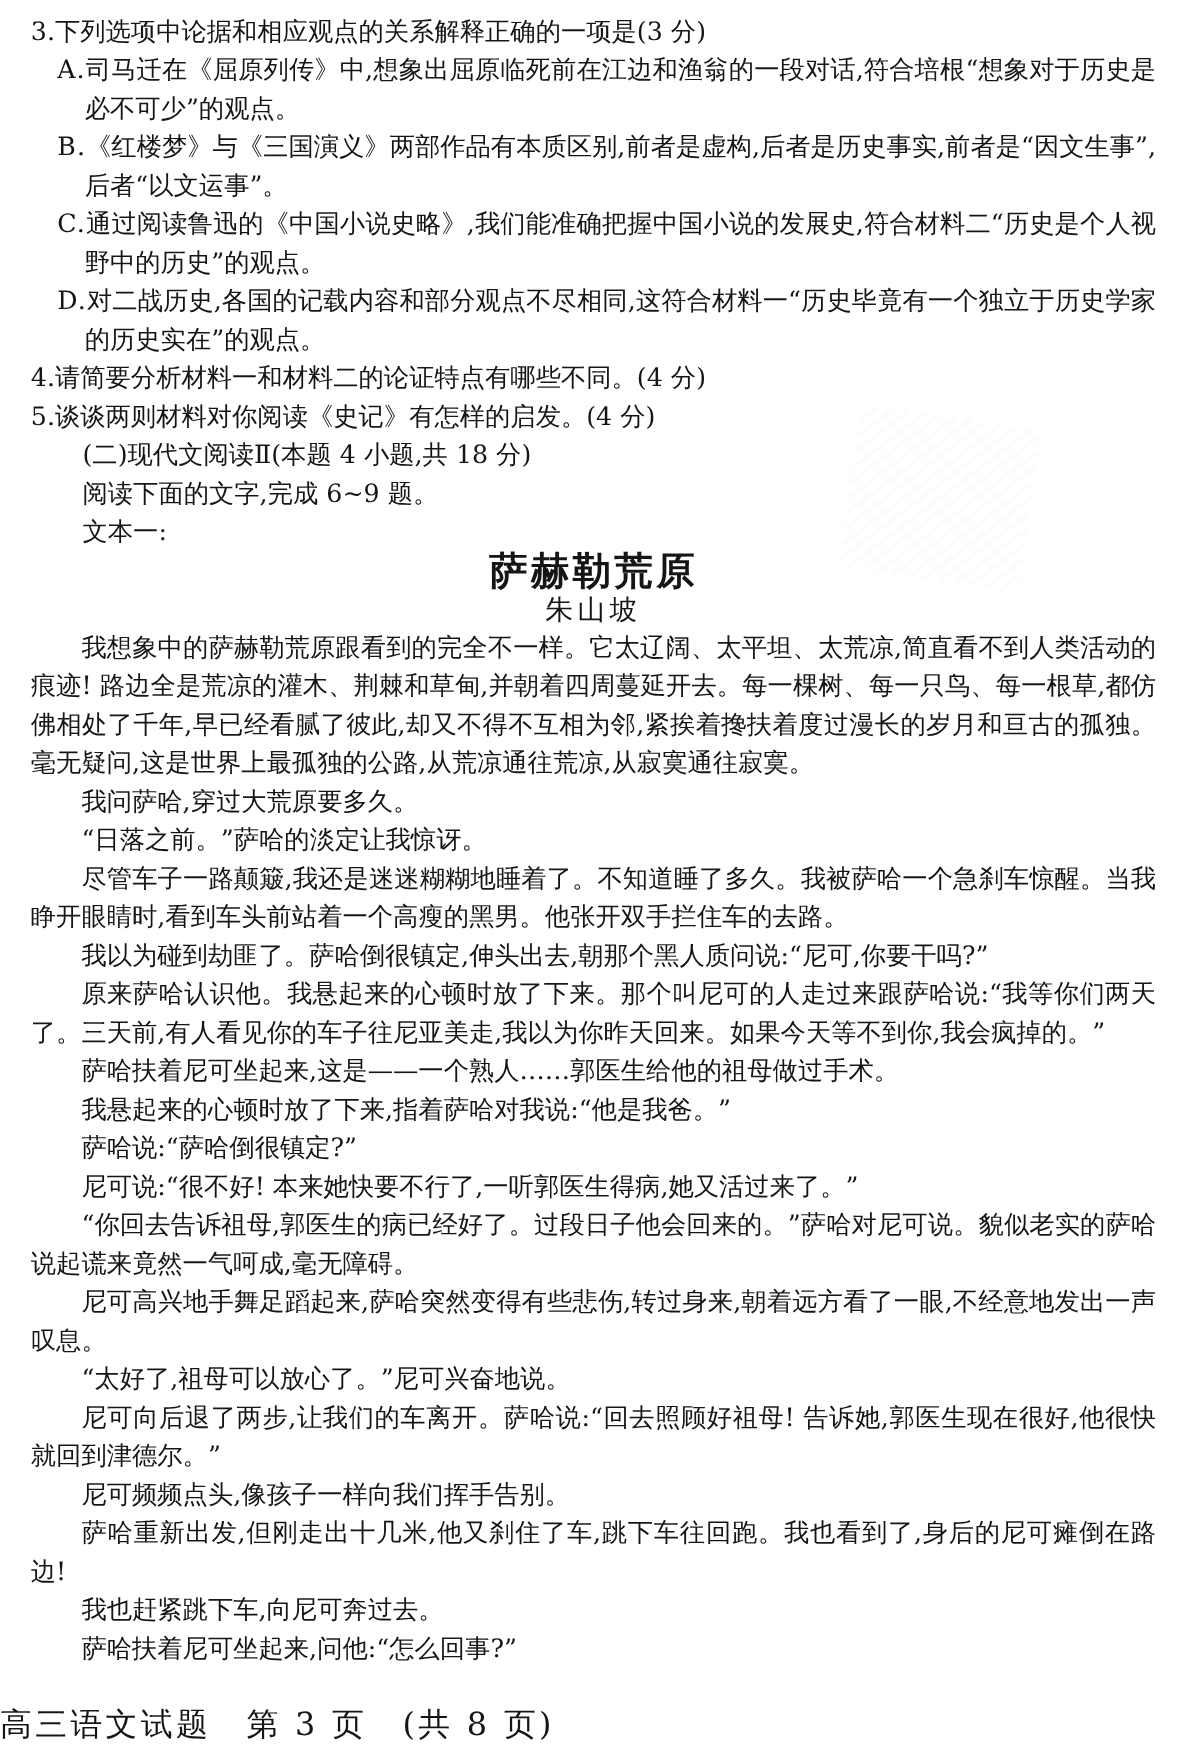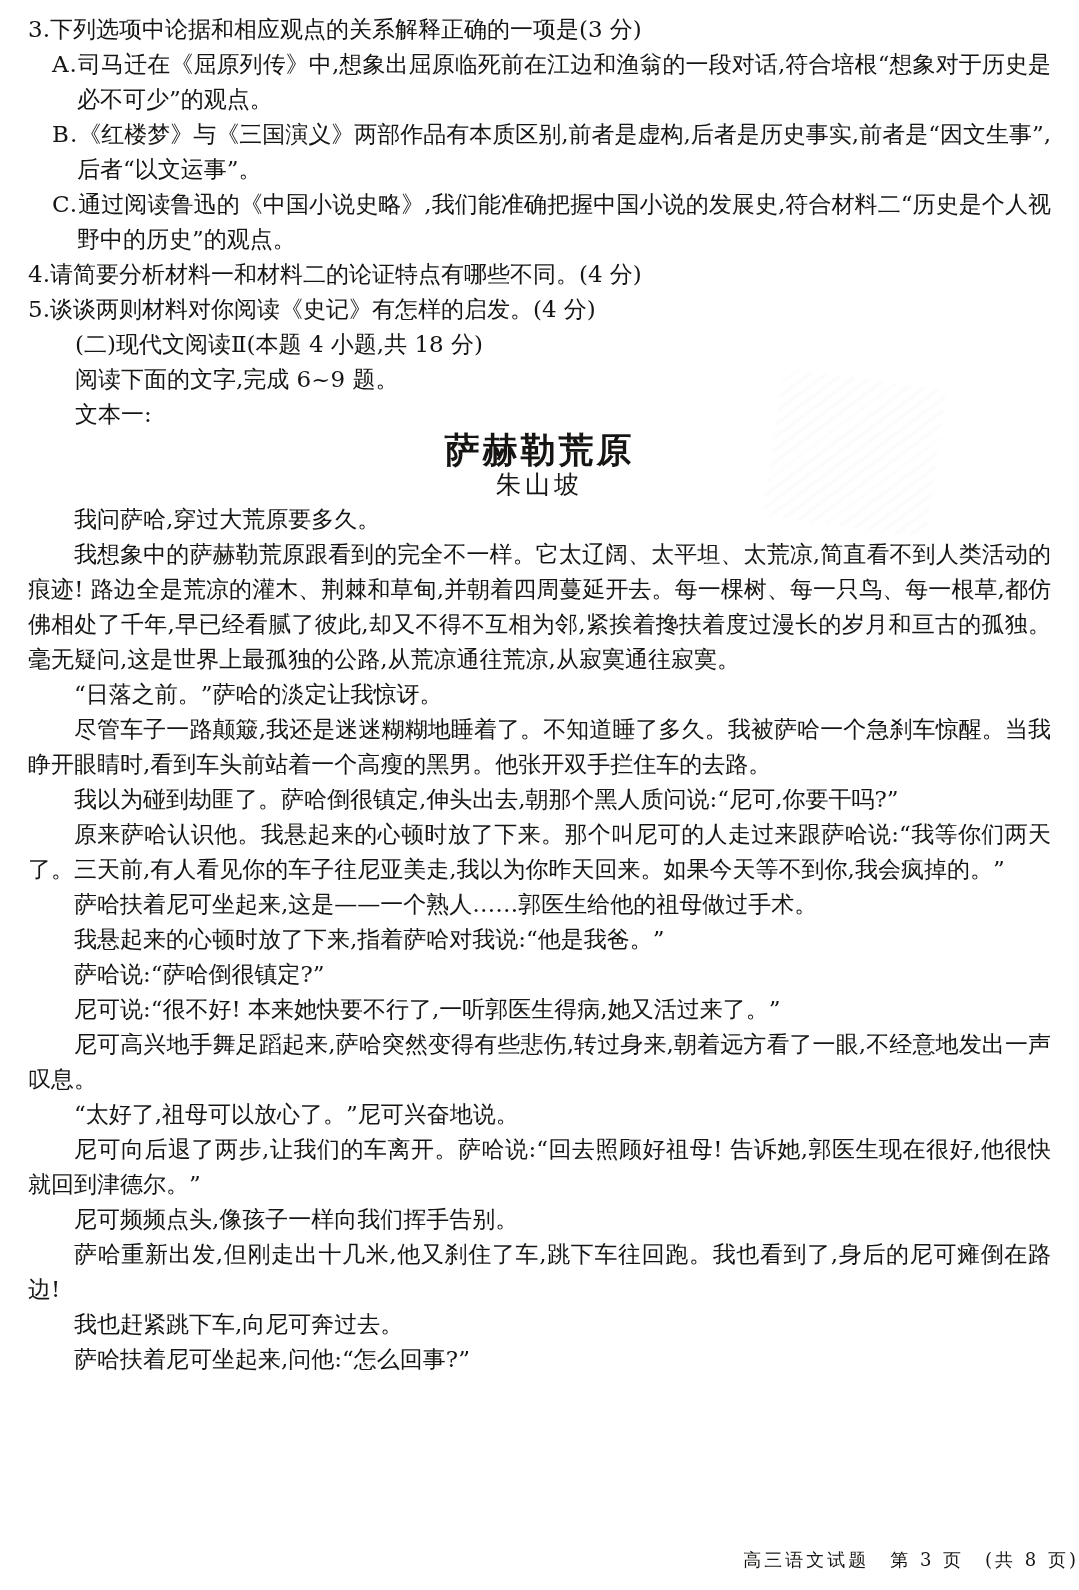--- a/index.html
+++ b/index.html
@@ -49,22 +49,22 @@
   .passage-author {
     text-align: center;
     font-size: 25px;
     letter-spacing: 4px;
   }
   .footer {
     position: absolute;
     left: 0;
     top: 1548px;
     width: 100%;
-    text-align: right;
-    font-size: 18px;
+    text-align: left;
+    font-size: 29px;
     letter-spacing: 3px;
   }
   
   .artifact {
     position: absolute;
     left: 772px;
     top: 378px;
     width: 165px;
     height: 150px;
     background: repeating-linear-gradient(
@@ -84,45 +84,47 @@
 <div class="page">
 
   <p class="stem">3.下列选项中论据和相应观点的关系解释正确的一项是(3 分)</p>
 
   <p class="option"><span class="opt-label">A.</span><span>司马迁在《屈原列传》中,想象出屈原临死前在江边和渔翁的一段对话,符合培根“想象对于历史是必不可少”的观点。</span></p>
 
   <p class="option"><span class="opt-label">B.</span><span>《红楼梦》与《三国演义》两部作品有本质区别,前者是虚构,后者是历史事实,前者是“因文生事”,后者“以文运事”。</span></p>
 
   <p class="option"><span class="opt-label">C.</span><span>通过阅读鲁迅的《中国小说史略》,我们能准确把握中国小说的发展史,符合材料二“历史是个人视野中的历史”的观点。</span></p>
 
+  <p class="option"><span class="opt-label">D.</span><span>对二战历史,各国的记载内容和部分观点不尽相同,这符合材料一“历史毕竟有一个独立于历史学家的历史实在”的观点。</span></p>
 
   <p class="stem">4.请简要分析材料一和材料二的论证特点有哪些不同。(4 分)</p>
 
   <p class="stem">5.谈谈两则材料对你阅读《史记》有怎样的启发。(4 分)</p>
 
   <p class="indent2"><span class="bold">(二)现代文阅读Ⅱ</span><span>(本题 4 小题,共 18 分)</span></p>
 
   <p class="indent2">阅读下面的文字,完成 6~9 题。</p>
 
   <p class="indent2 bold">文本一:</p>
 
   <p class="passage-title">萨赫勒荒原</p>
 
   <p class="passage-author">朱山坡</p>
 
+  <p class="para">我想象中的萨赫勒荒原跟看到的完全不一样。它太辽阔、太平坦、太荒凉,简直看不到人类活动的痕迹! 路边全是荒凉的灌木、荆棘和草甸,并朝着四周蔓延开去。每一棵树、每一只鸟、每一根草,都仿佛相处了千年,早已经看腻了彼此,却又不得不互相为邻,紧挨着搀扶着度过漫长的岁月和亘古的孤独。毫无疑问,这是世界上最孤独的公路,从荒凉通往荒凉,从寂寞通往寂寞。</p>
   <p class="para">我问萨哈,穿过大荒原要多久。</p>
-  <p class="para">我想象中的萨赫勒荒原跟看到的完全不一样。它太辽阔、太平坦、太荒凉,简直看不到人类活动的痕迹! 路边全是荒凉的灌木、荆棘和草甸,并朝着四周蔓延开去。每一棵树、每一只鸟、每一根草,都仿佛相处了千年,早已经看腻了彼此,却又不得不互相为邻,紧挨着搀扶着度过漫长的岁月和亘古的孤独。毫无疑问,这是世界上最孤独的公路,从荒凉通往荒凉,从寂寞通往寂寞。</p>
   <p class="para">“日落之前。”萨哈的淡定让我惊讶。</p>
   <p class="para">尽管车子一路颠簸,我还是迷迷糊糊地睡着了。不知道睡了多久。我被萨哈一个急刹车惊醒。当我睁开眼睛时,看到车头前站着一个高瘦的黑男。他张开双手拦住车的去路。</p>
   <p class="para">我以为碰到劫匪了。萨哈倒很镇定,伸头出去,朝那个黑人质问说:“尼可,你要干吗?”</p>
   <p class="para">原来萨哈认识他。我悬起来的心顿时放了下来。那个叫尼可的人走过来跟萨哈说:“我等你们两天了。三天前,有人看见你的车子往尼亚美走,我以为你昨天回来。如果今天等不到你,我会疯掉的。”</p>
   <p class="para">萨哈扶着尼可坐起来,这是——一个熟人……郭医生给他的祖母做过手术。</p>
   <p class="para">我悬起来的心顿时放了下来,指着萨哈对我说:“他是我爸。”</p>
   <p class="para">萨哈说:“萨哈倒很镇定?”</p>
   <p class="para">尼可说:“很不好! 本来她快要不行了,一听郭医生得病,她又活过来了。”</p>
+  <p class="para">“你回去告诉祖母,郭医生的病已经好了。过段日子他会回来的。”萨哈对尼可说。貌似老实的萨哈说起谎来竟然一气呵成,毫无障碍。</p>
   <p class="para">尼可高兴地手舞足蹈起来,萨哈突然变得有些悲伤,转过身来,朝着远方看了一眼,不经意地发出一声叹息。</p>
   <p class="para">“太好了,祖母可以放心了。”尼可兴奋地说。</p>
   <p class="para">尼可向后退了两步,让我们的车离开。萨哈说:“回去照顾好祖母! 告诉她,郭医生现在很好,他很快就回到津德尔。”</p>
   <p class="para">尼可频频点头,像孩子一样向我们挥手告别。</p>
   <p class="para">萨哈重新出发,但刚走出十几米,他又刹住了车,跳下车往回跑。我也看到了,身后的尼可瘫倒在路边!</p>
   <p class="para">我也赶紧跳下车,向尼可奔过去。</p>
   <p class="para">萨哈扶着尼可坐起来,问他:“怎么回事?”</p>
 
 </div>
 

